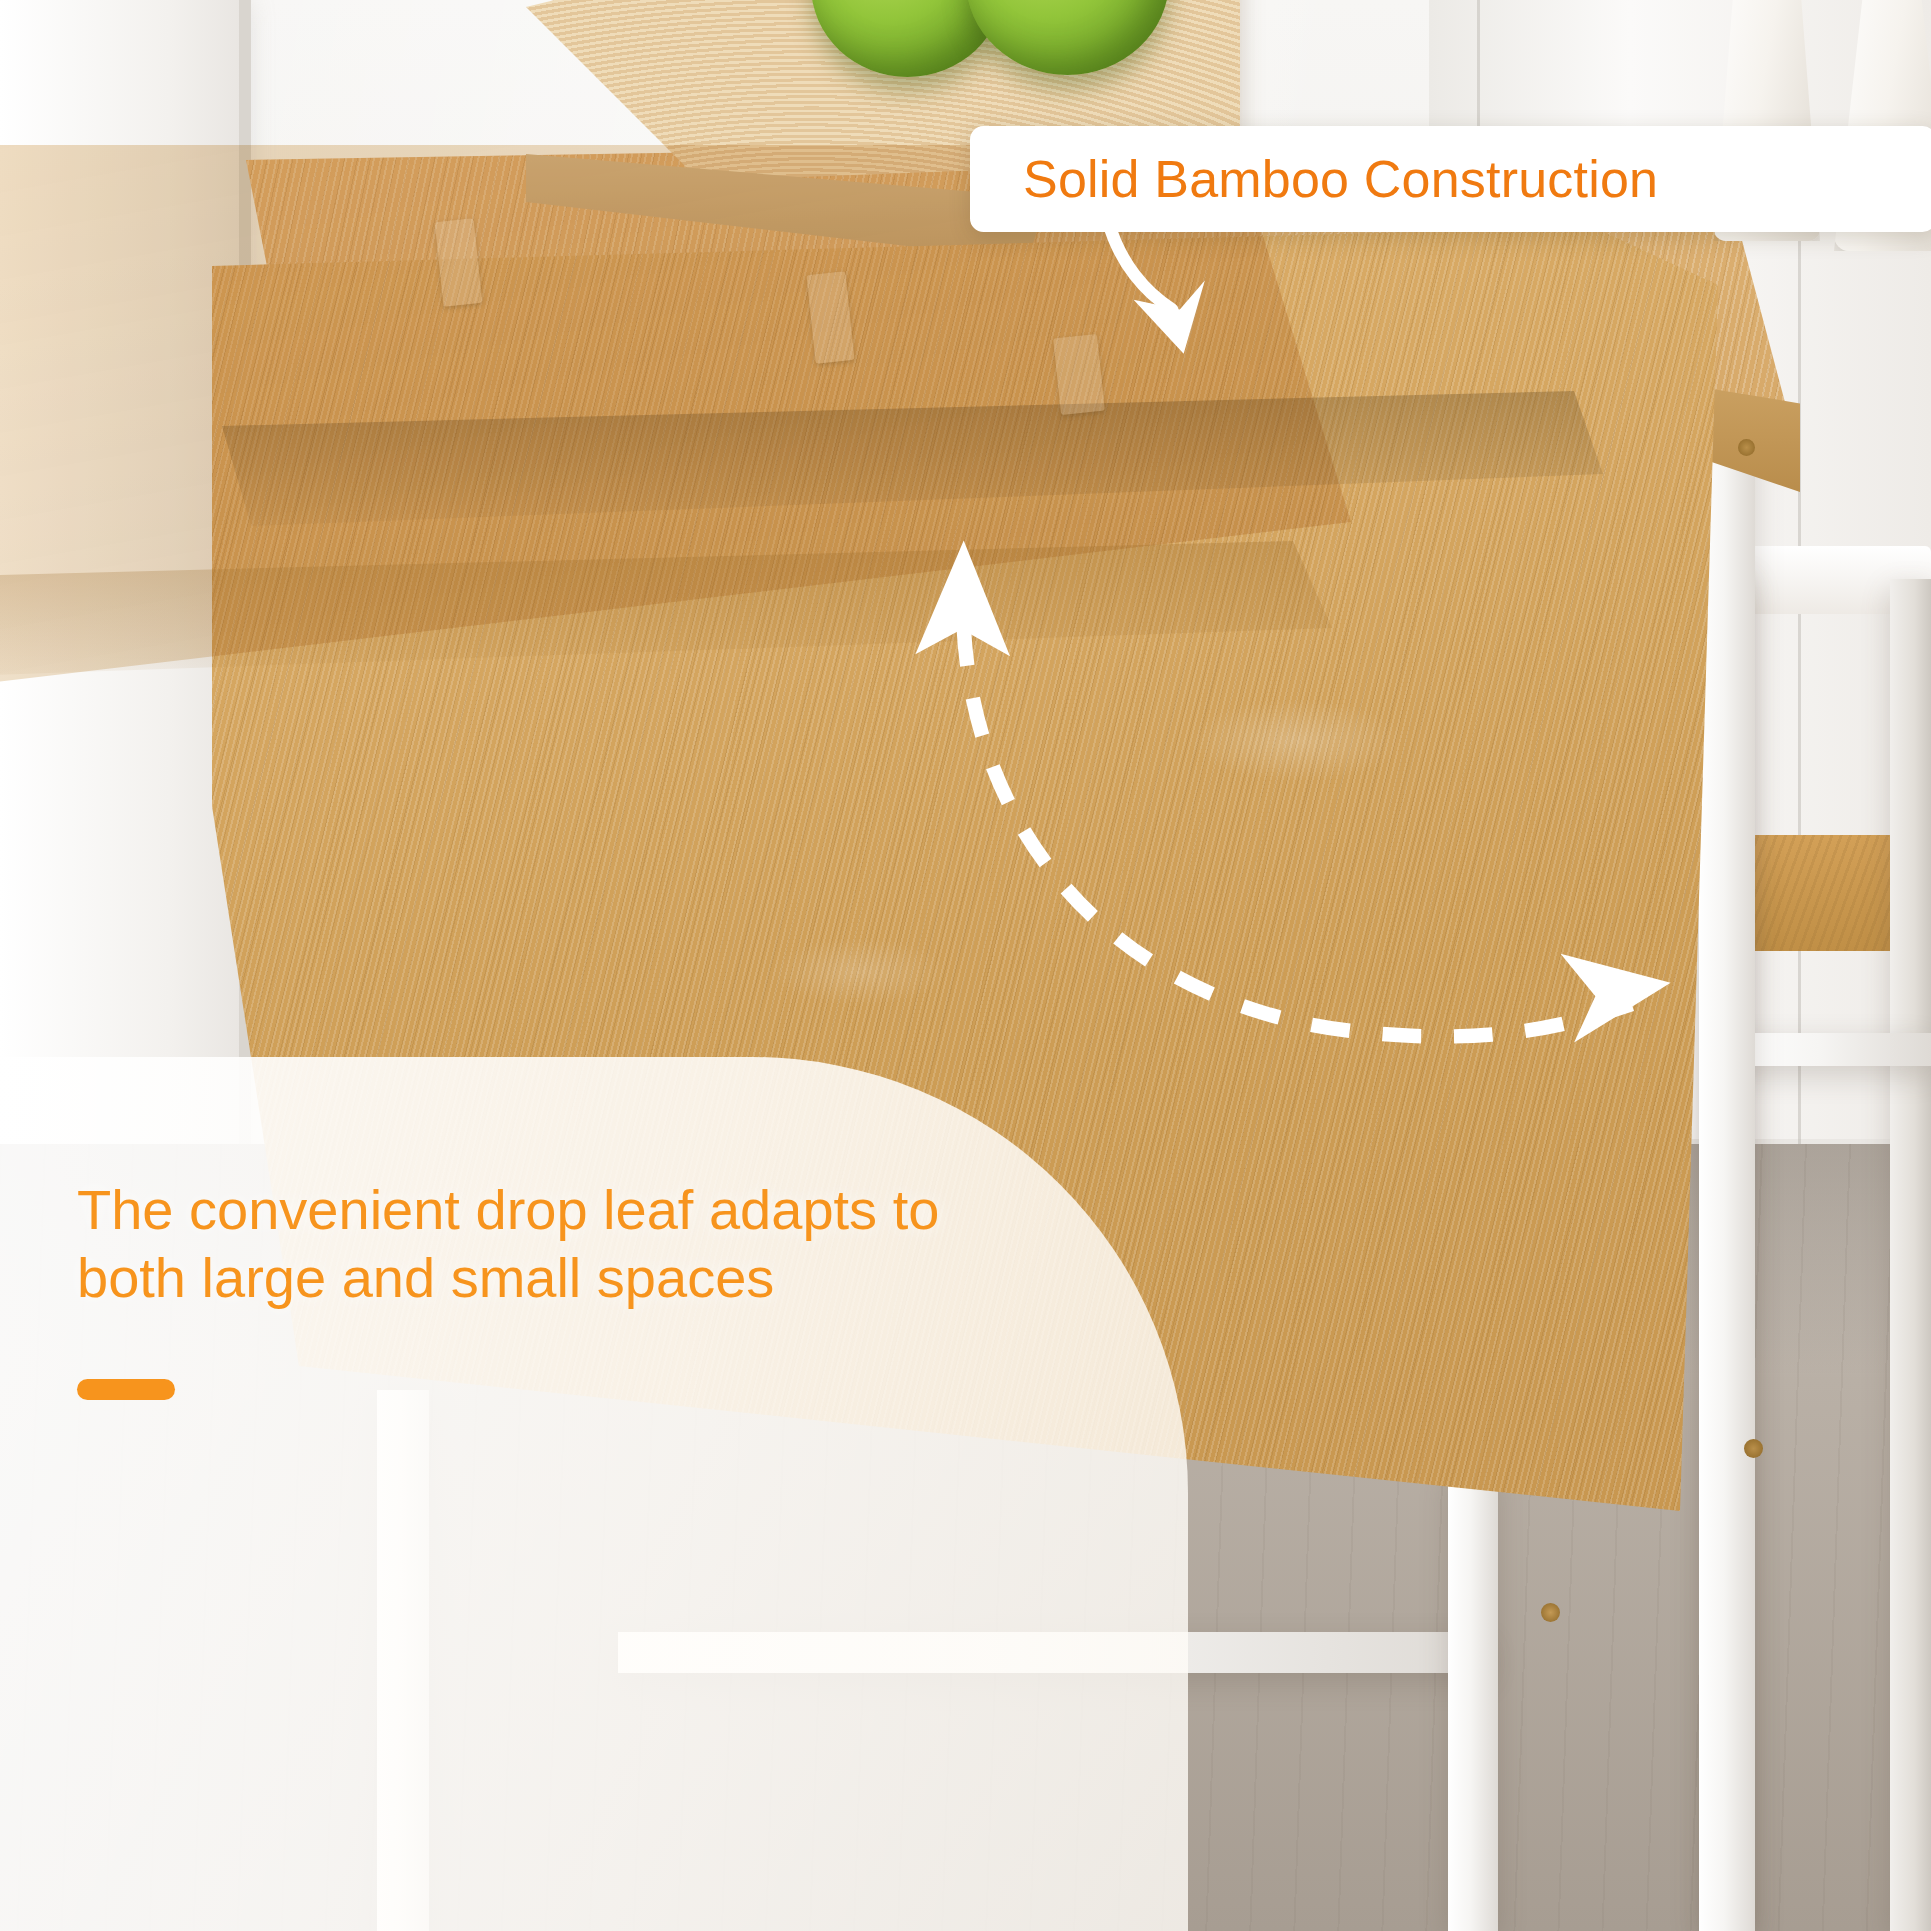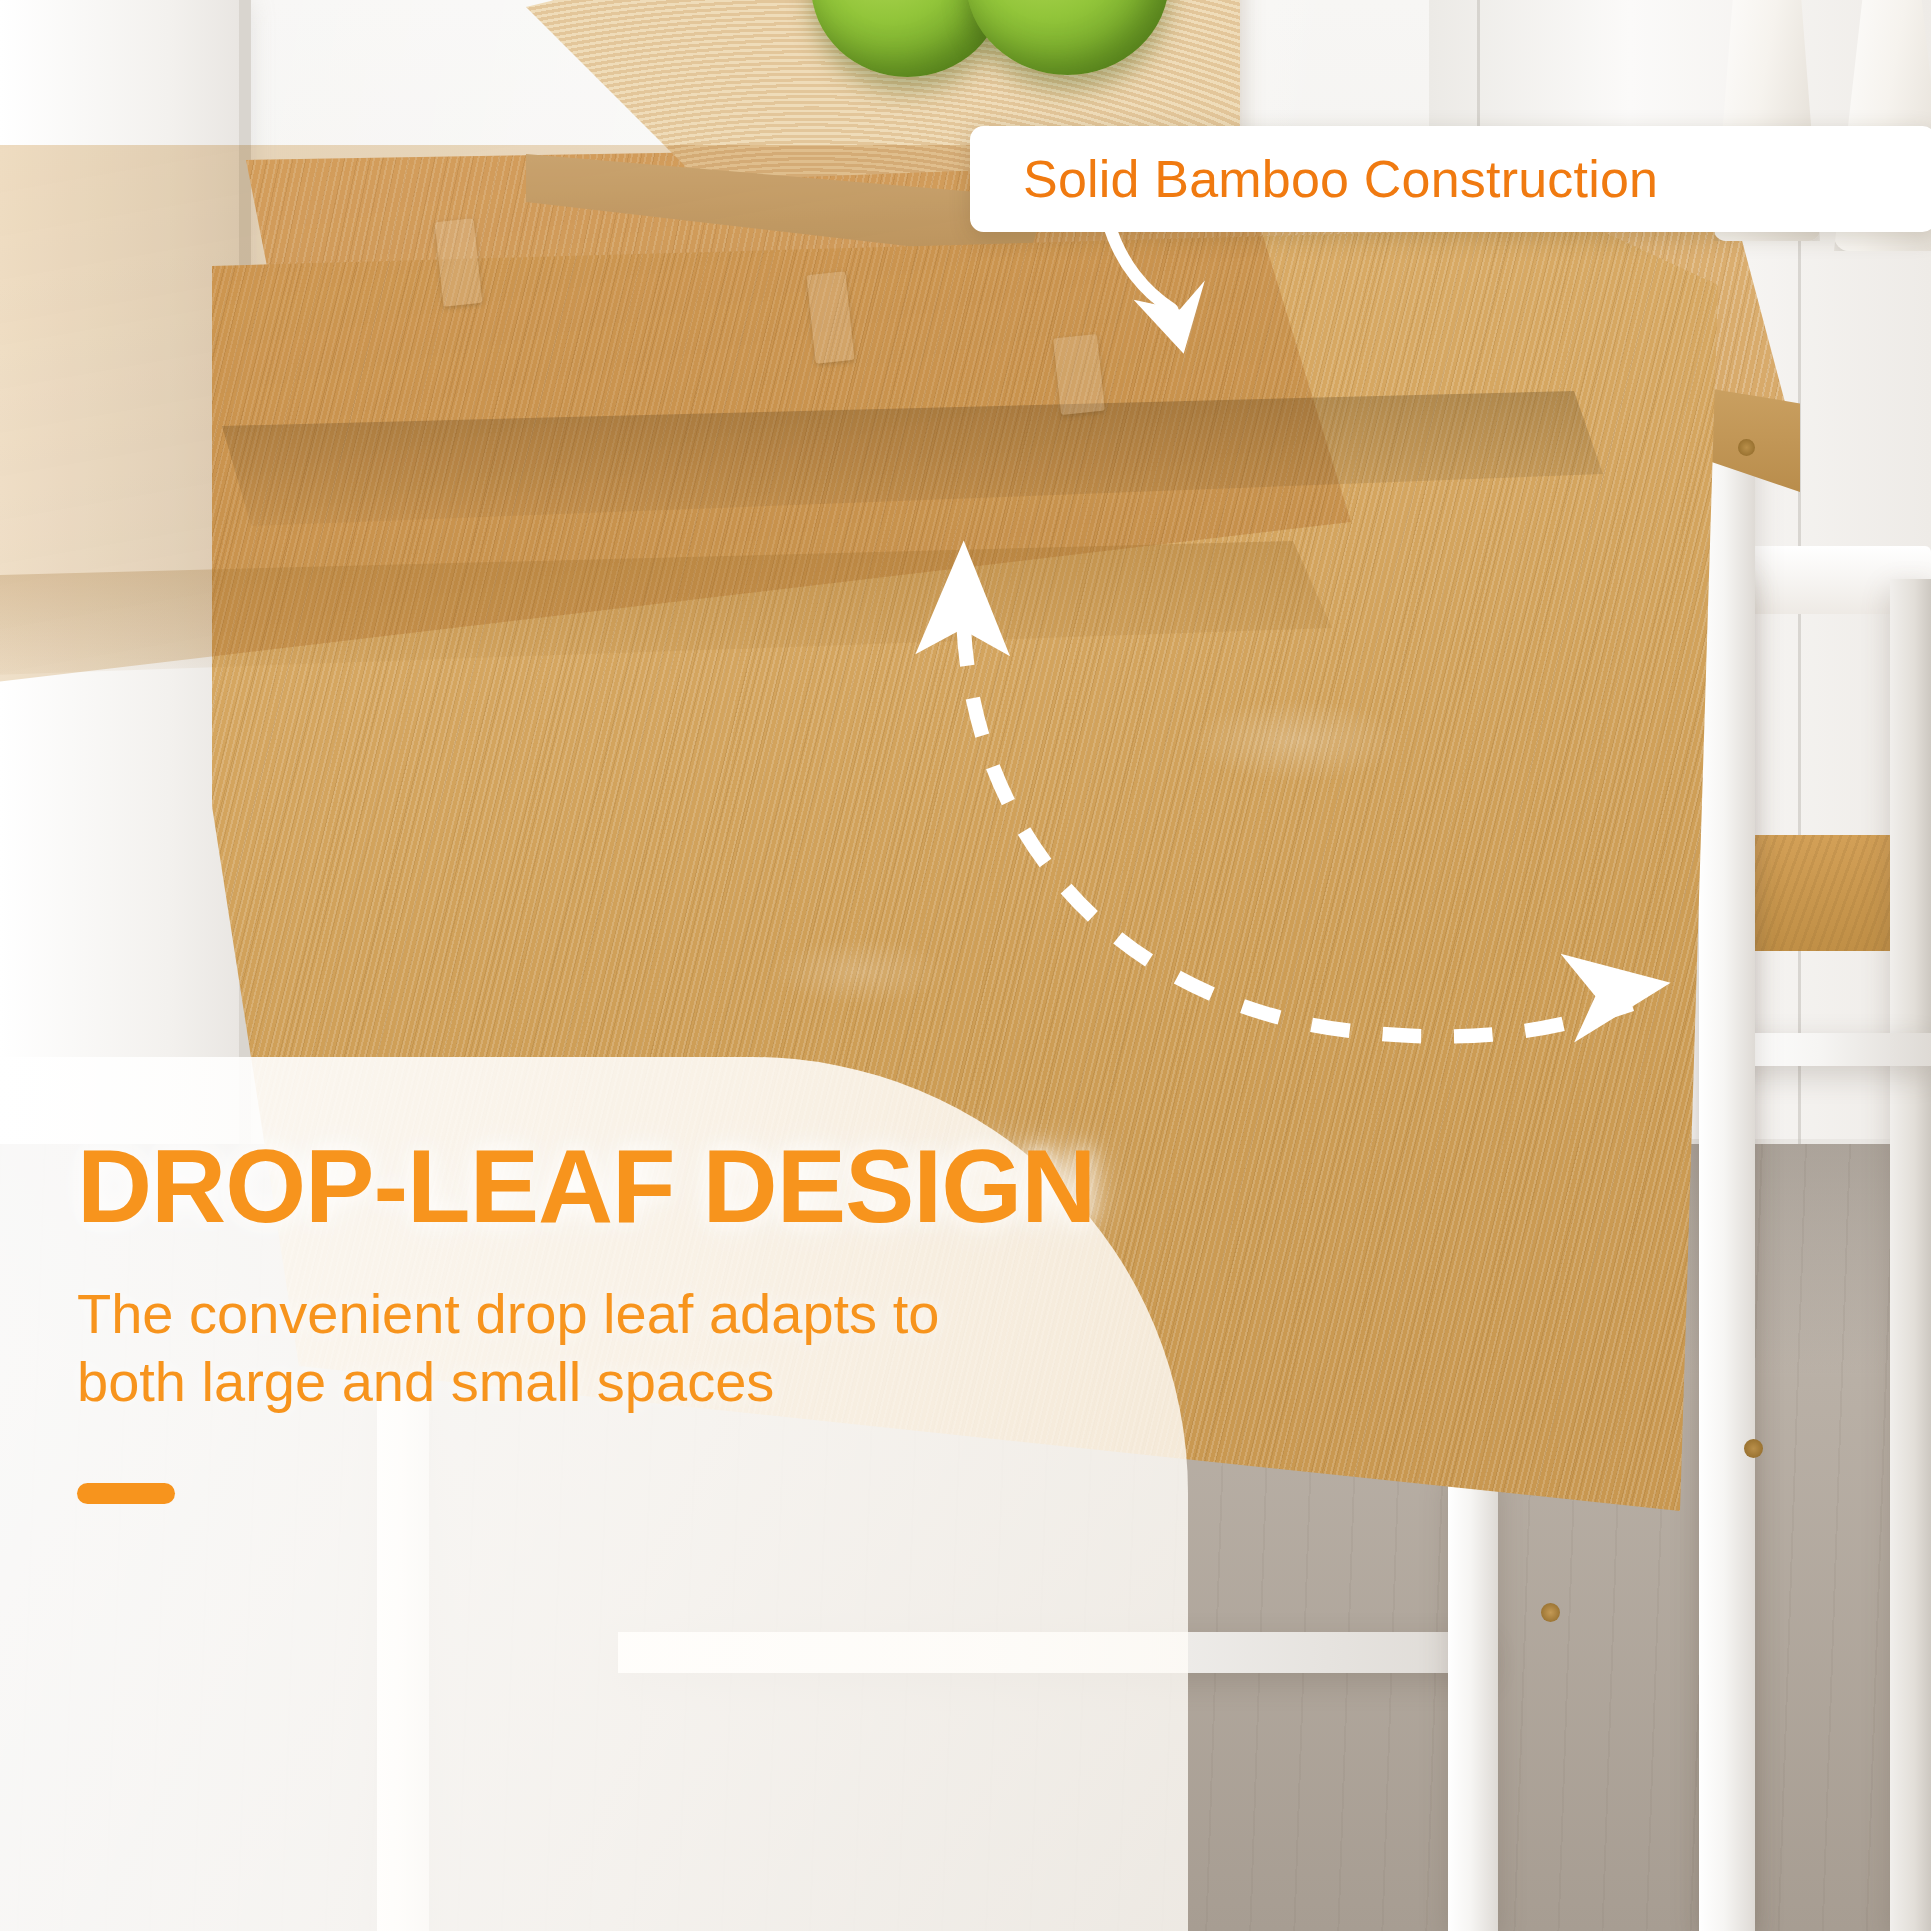--- a/index.html
+++ b/index.html
@@ -259,19 +259,18 @@
   <div class="callout">
     <span class="callout-text">Solid Bamboo Construction</span>
   </div>
   <svg class="callout-arrow" viewBox="0 0 200 160">
     <path d="M 18 6 C 30 48 56 78 84 96" fill="none" stroke="#ffffff" stroke-width="13" stroke-linecap="round"></path>
     <polygon points="96,142 44,86 92,96 118,66" fill="#ffffff"></polygon>
   </svg>
 
   <div class="banner"></div>
   <div class="banner-inner">
-    <div class="banner-title">DROP-LEAF DESIGN</div>
     <div class="banner-sub">The convenient drop leaf adapts to both large and small spaces</div>
     <div class="banner-dash"></div>
   </div>
 
 </div>
 
 
 </body></html>

